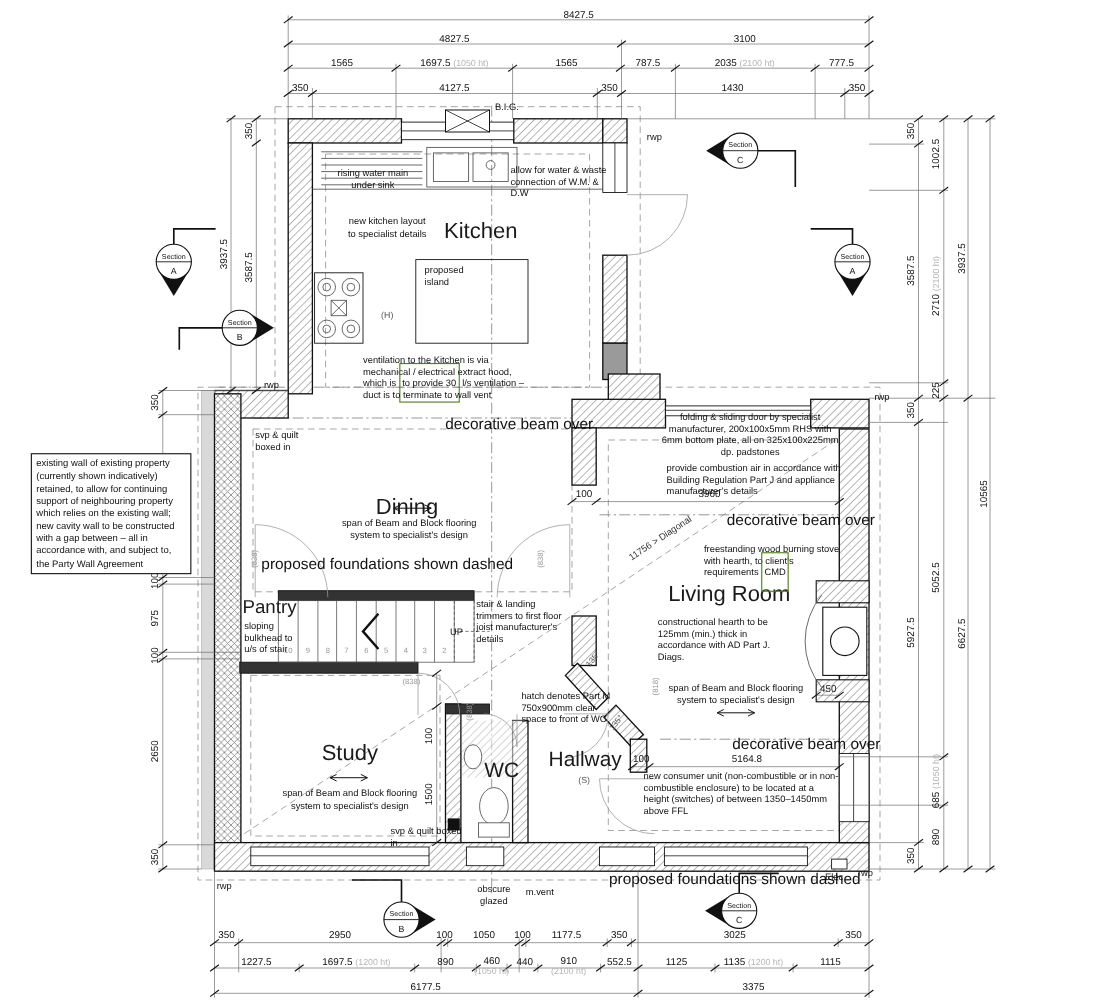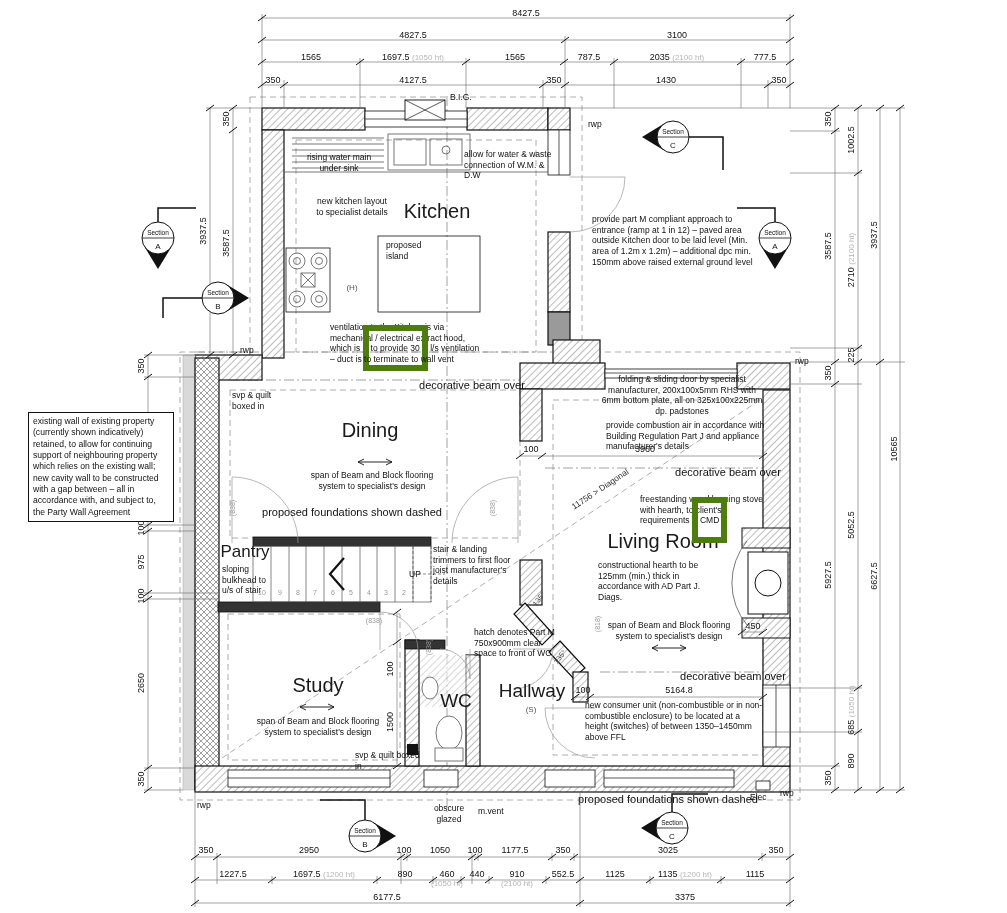--- a/index.html
+++ b/index.html
@@ -2,29 +2,29 @@
 <html><head>
 <meta charset="utf-8">
 <style>
   html,body{margin:0;padding:0;background:#fff}
   #plan{position:relative;width:1007px;height:913px;background:#fff;overflow:hidden;
         font-family:"Liberation Sans",sans-serif;color:#111}
   #plan svg{position:absolute;left:0;top:0}
   svg text{font-family:"Liberation Sans",sans-serif;fill:#111}
   .note{position:absolute;font-size:8.5px;line-height:1.25;color:#111}
   .c{text-align:center}
-  .cnote{position:absolute;font-size:11px;white-space:nowrap;transform:translate(-50%,-50%)}
+  .cnote{position:absolute;font-size:14px;white-space:nowrap;transform:translate(-50%,-50%)}
   .dim{position:absolute;font-size:9px;white-space:nowrap;transform:translate(-50%,-50%);text-align:center}
   .vdim{position:absolute;font-size:9px;white-space:nowrap;transform:translate(-50%,-50%) rotate(-90deg)}
   .ht{color:#b5b5b5;font-size:8px}
   .room{position:absolute;white-space:nowrap;transform:translate(-50%,-50%);font-size:20px;color:#1a1a1a}
   .lbl{position:absolute;font-size:8.5px;white-space:nowrap}
   .tag{position:absolute;font-size:7px;color:#999;white-space:nowrap;transform:translate(-50%,-50%)}
   .tagr{position:absolute;font-size:7px;color:#999;white-space:nowrap;transform:translate(-50%,-50%) rotate(-90deg)}
-  .boxed{border:6px solid #4d7c0f;padding:12px 2px}
+  .boxed{border:1px solid #4d7c0f;padding:12px 2px}
   .existing{position:absolute;border:1px solid #111;background:#fff;padding:3px 4px;
             font-size:8.6px;line-height:1.32;width:136px}
   .diag{position:absolute;font-size:8.5px;white-space:nowrap;transform:translate(-50%,-50%) rotate(-33.5deg);color:#333}
   .a135{position:absolute;font-size:7.5px;white-space:nowrap;transform:translate(-50%,-50%) rotate(-52deg);color:#555}
 </style>
 </head>
 <body>
 
 <div id="plan">
 
@@ -380,32 +380,31 @@
 <div class="dim" style="left:645px;top:449px">3960</div>
 <div class="dim" style="left:531px;top:449px">100</div>
 <div class="dim" style="left:583px;top:690px">100</div>
 <div class="dim" style="left:679px;top:690px">5164.8</div>
 <div class="dim" style="left:753px;top:626px">450</div>
 <div class="vdim" style="left:390px;top:669px">100</div>
 <div class="vdim" style="left:390px;top:722px">1500</div>
 <div class="diag" style="left:600px;top:489px">11756 &gt; Diagonal</div>
 
 <div class="room" style="left:437px;top:211px">Kitchen</div>
-<div class="room" style="left:370px;top:430px">Dining</div>
+<div class="room" style="left:370px;top:462px">Dining</div>
 <div class="room" style="left:663px;top:541px">Living Room</div>
 <div class="room" style="left:245px;top:552px;font-size:17px">Pantry</div>
 <div class="room" style="left:318px;top:685px">Study</div>
 <div class="room" style="left:456px;top:701px;font-size:19px">WC</div>
 <div class="room" style="left:532px;top:691px;font-size:19px">Hallway</div>
 
 <div class="note c" style="left:297px;top:152px;width:84px">rising water main under sink</div>
 <div class="note" style="left:464px;top:149px;width:96px">allow for water &amp; waste connection of W.M. &amp; D.W</div>
 <div class="note c" style="left:316px;top:196px;width:72px">new kitchen layout to specialist details</div>
 <div class="note" style="left:386px;top:240px;width:56px">proposed island</div>
-<div class="note" style="left:592px;top:214px;width:162px">provide part M compliant approach to entrance (ramp at 1 in 12) – paved area outside Kitchen door to be laid level (Min. area of 1.2m x 1.2m) – additional dpc min. 150mm above raised external ground level</div>
 <div class="note" style="left:330px;top:322px;width:156px"><span>ventilation to the Kitchen is via mechanical / electrical extract hood, which is</span> <span class="boxed">to provide 30</span> <span>l/s ventilation – duct is to terminate to wall vent</span></div>
 <div class="note" style="left:232px;top:390px;width:62px">svp &amp; quilt boxed in</div>
 <div class="note" style="left:355px;top:750px;width:66px">svp &amp; quilt boxed in</div>
 <div class="cnote" style="left:472px;top:385px">decorative beam over</div>
 <div class="cnote" style="left:728px;top:472px">decorative beam over</div>
 <div class="cnote" style="left:733px;top:676px">decorative beam over</div>
 <div class="note c" style="left:598px;top:374px;width:168px">folding &amp; sliding door by specialist manufacturer, 200x100x5mm RHS with 6mm bottom plate, all on 325x100x225mm dp. padstones</div>
 <div class="note" style="left:606px;top:420px;width:174px">provide combustion air in accordance with Building Regulation Part J and appliance manufacturer's details</div>
 <div class="note" style="left:640px;top:494px;width:124px"><span>freestanding wood burning stove with hearth, to client's requirements</span> <span class="boxed">CMD</span></div>
 <div class="note" style="left:598px;top:560px;width:110px">constructional hearth to be 125mm (min.) thick in accordance with AD Part J. Diags.</div>

